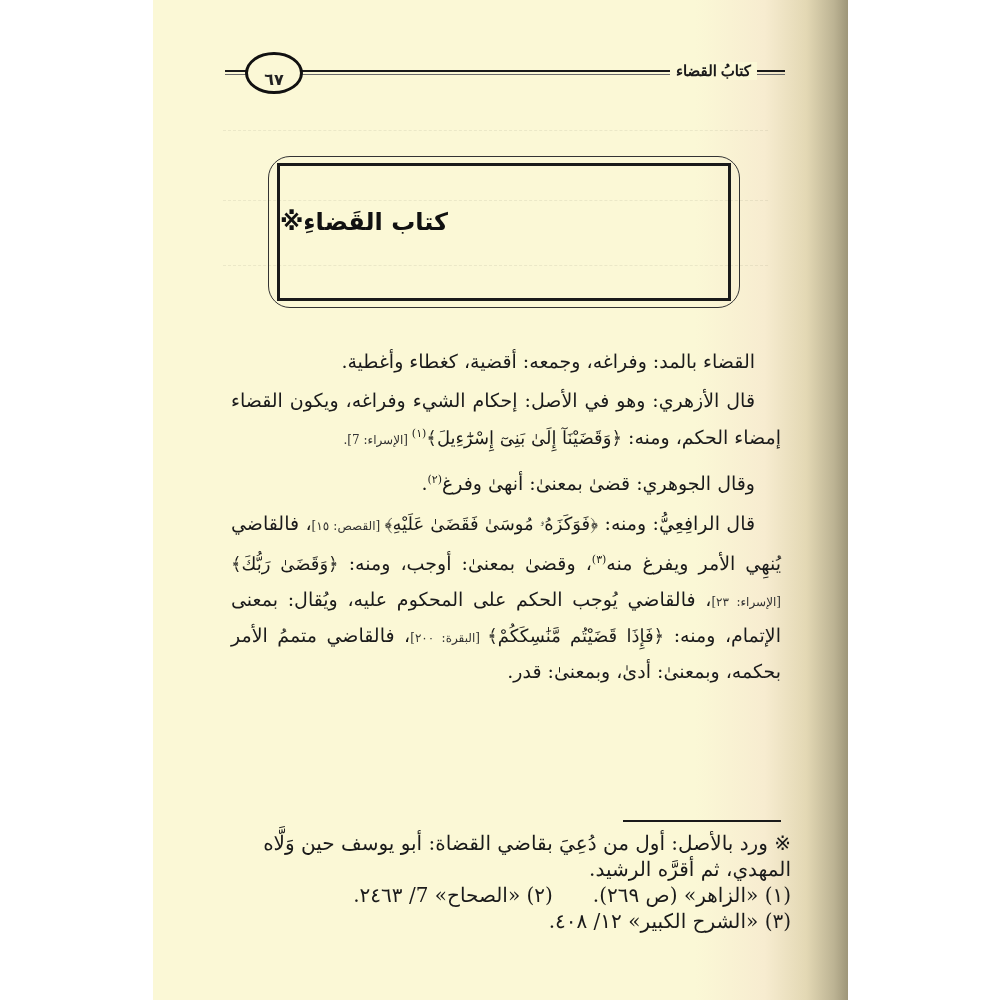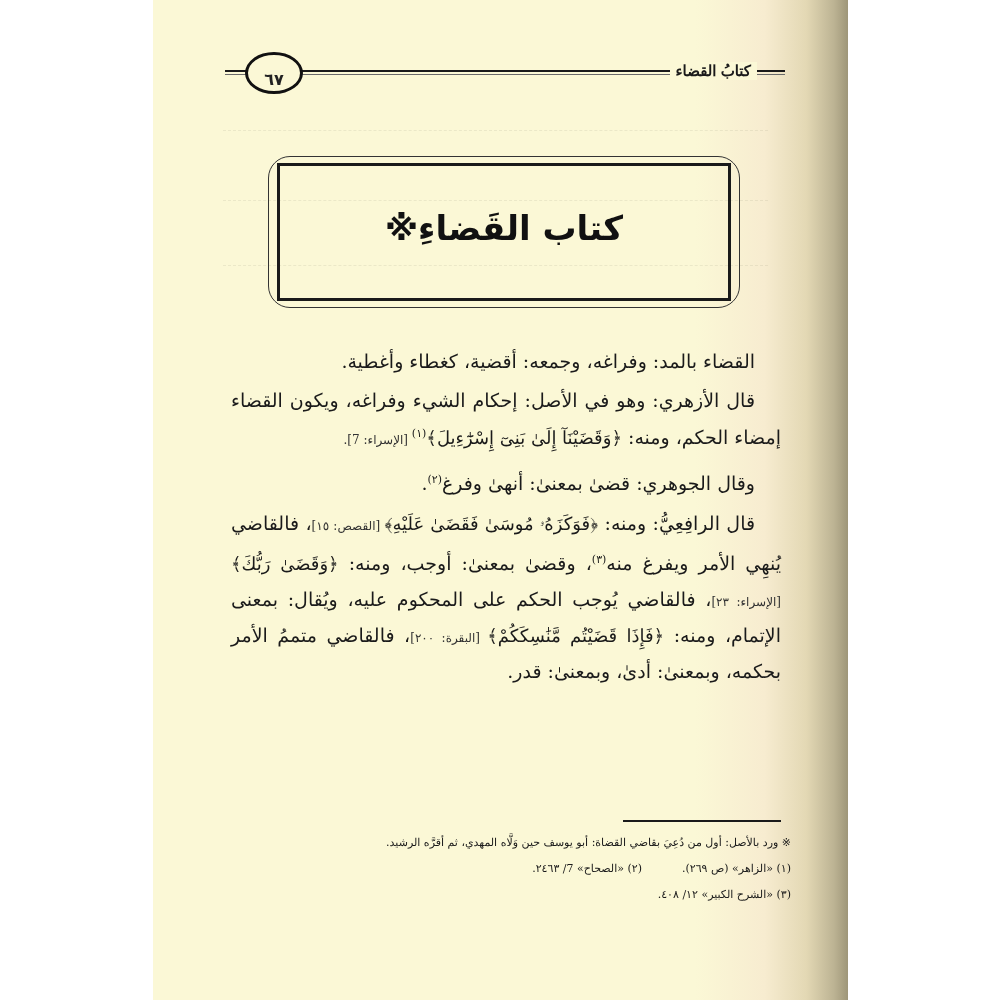--- a/index.html
+++ b/index.html
@@ -24,50 +24,50 @@
     position:absolute; left:20px; top:0; width:58px; height:42px;
     border:3px solid #111; border-radius:50%; background:#fbf8d6;
     display:flex; align-items:center; justify-content:center;
     box-sizing:border-box;
   }
   .header .emblem span {
     font-family:"DejaVu Sans", sans-serif; font-weight:bold; font-size:16px; color:#222;margin-top:12px;
   }
   .header .running-title {
     position:absolute; right:28px; top:10px; background:#fbf8d6; padding:0 6px;
-    font-family:Liberation Sans, sans-serif; font-weight:bold; font-size:15px; color:#1a1a1a; direction:rtl;
+    font-family:Liberation Serif, serif; font-weight:bold; font-size:15px; color:#1a1a1a; direction:rtl;
   }
 
   .title-box {
     position:absolute; left:124px; top:163px; width:454px; height:138px;
     border:3px solid #1a1a1a; box-sizing:border-box;
   }
   .title-box .outer {
     position:absolute; left:-12px; top:-10px; right:-12px; bottom:-10px;
     border:1px solid #333; border-radius:22px; pointer-events:none;
   }
   .title-box .title-text {
-    position:absolute; left:0; right:0; top:42px; text-align:center;
-    font-family:"DejaVu Sans", sans-serif; font-weight:bold; font-size:34px; color:#111; direction:rtl;
+    position:absolute; left:0; right:0; top:42px; text-align:left;
+    font-family:"DejaVu Sans", sans-serif; font-weight:bold; font-size:24px; color:#111; direction:rtl;
   }
 
   .body-text {
     position:absolute; left:78px; width:550px; direction:rtl; text-align:justify;
     font-family:"DejaVu Serif", serif; font-size:19px; line-height:33px; color:#1a1a1a;
   }
   .para { margin:0; text-indent:26px; }
   .para + .para { margin-top:6px; }
   .ref { font-size:12px; color:#333; }
   .sup { font-size:11px; vertical-align:super; }
   .quran { font-size:18px; }
 
   .fn-rule { position:absolute; left:470px; top:820px; width:158px; height:2px; background:#1a1a1a; }
   .footnotes {
     position:absolute; left:78px; width:560px; top:830px; direction:rtl;
-    font-family:"DejaVu Serif", serif; font-size:11px; line-height:26px; color:#1a1a1a;
+    font-family:"DejaVu Serif", serif; font-size:20px; line-height:26px; color:#1a1a1a;
   }
   .fn-row { display:flex; flex-direction:row; }
   .fn-row .fn { margin-left:40px; }
 </style>
 </head>
 <body>
 
 <div class="page">
 
   <div class="bleed" style="top:130px"></div>

